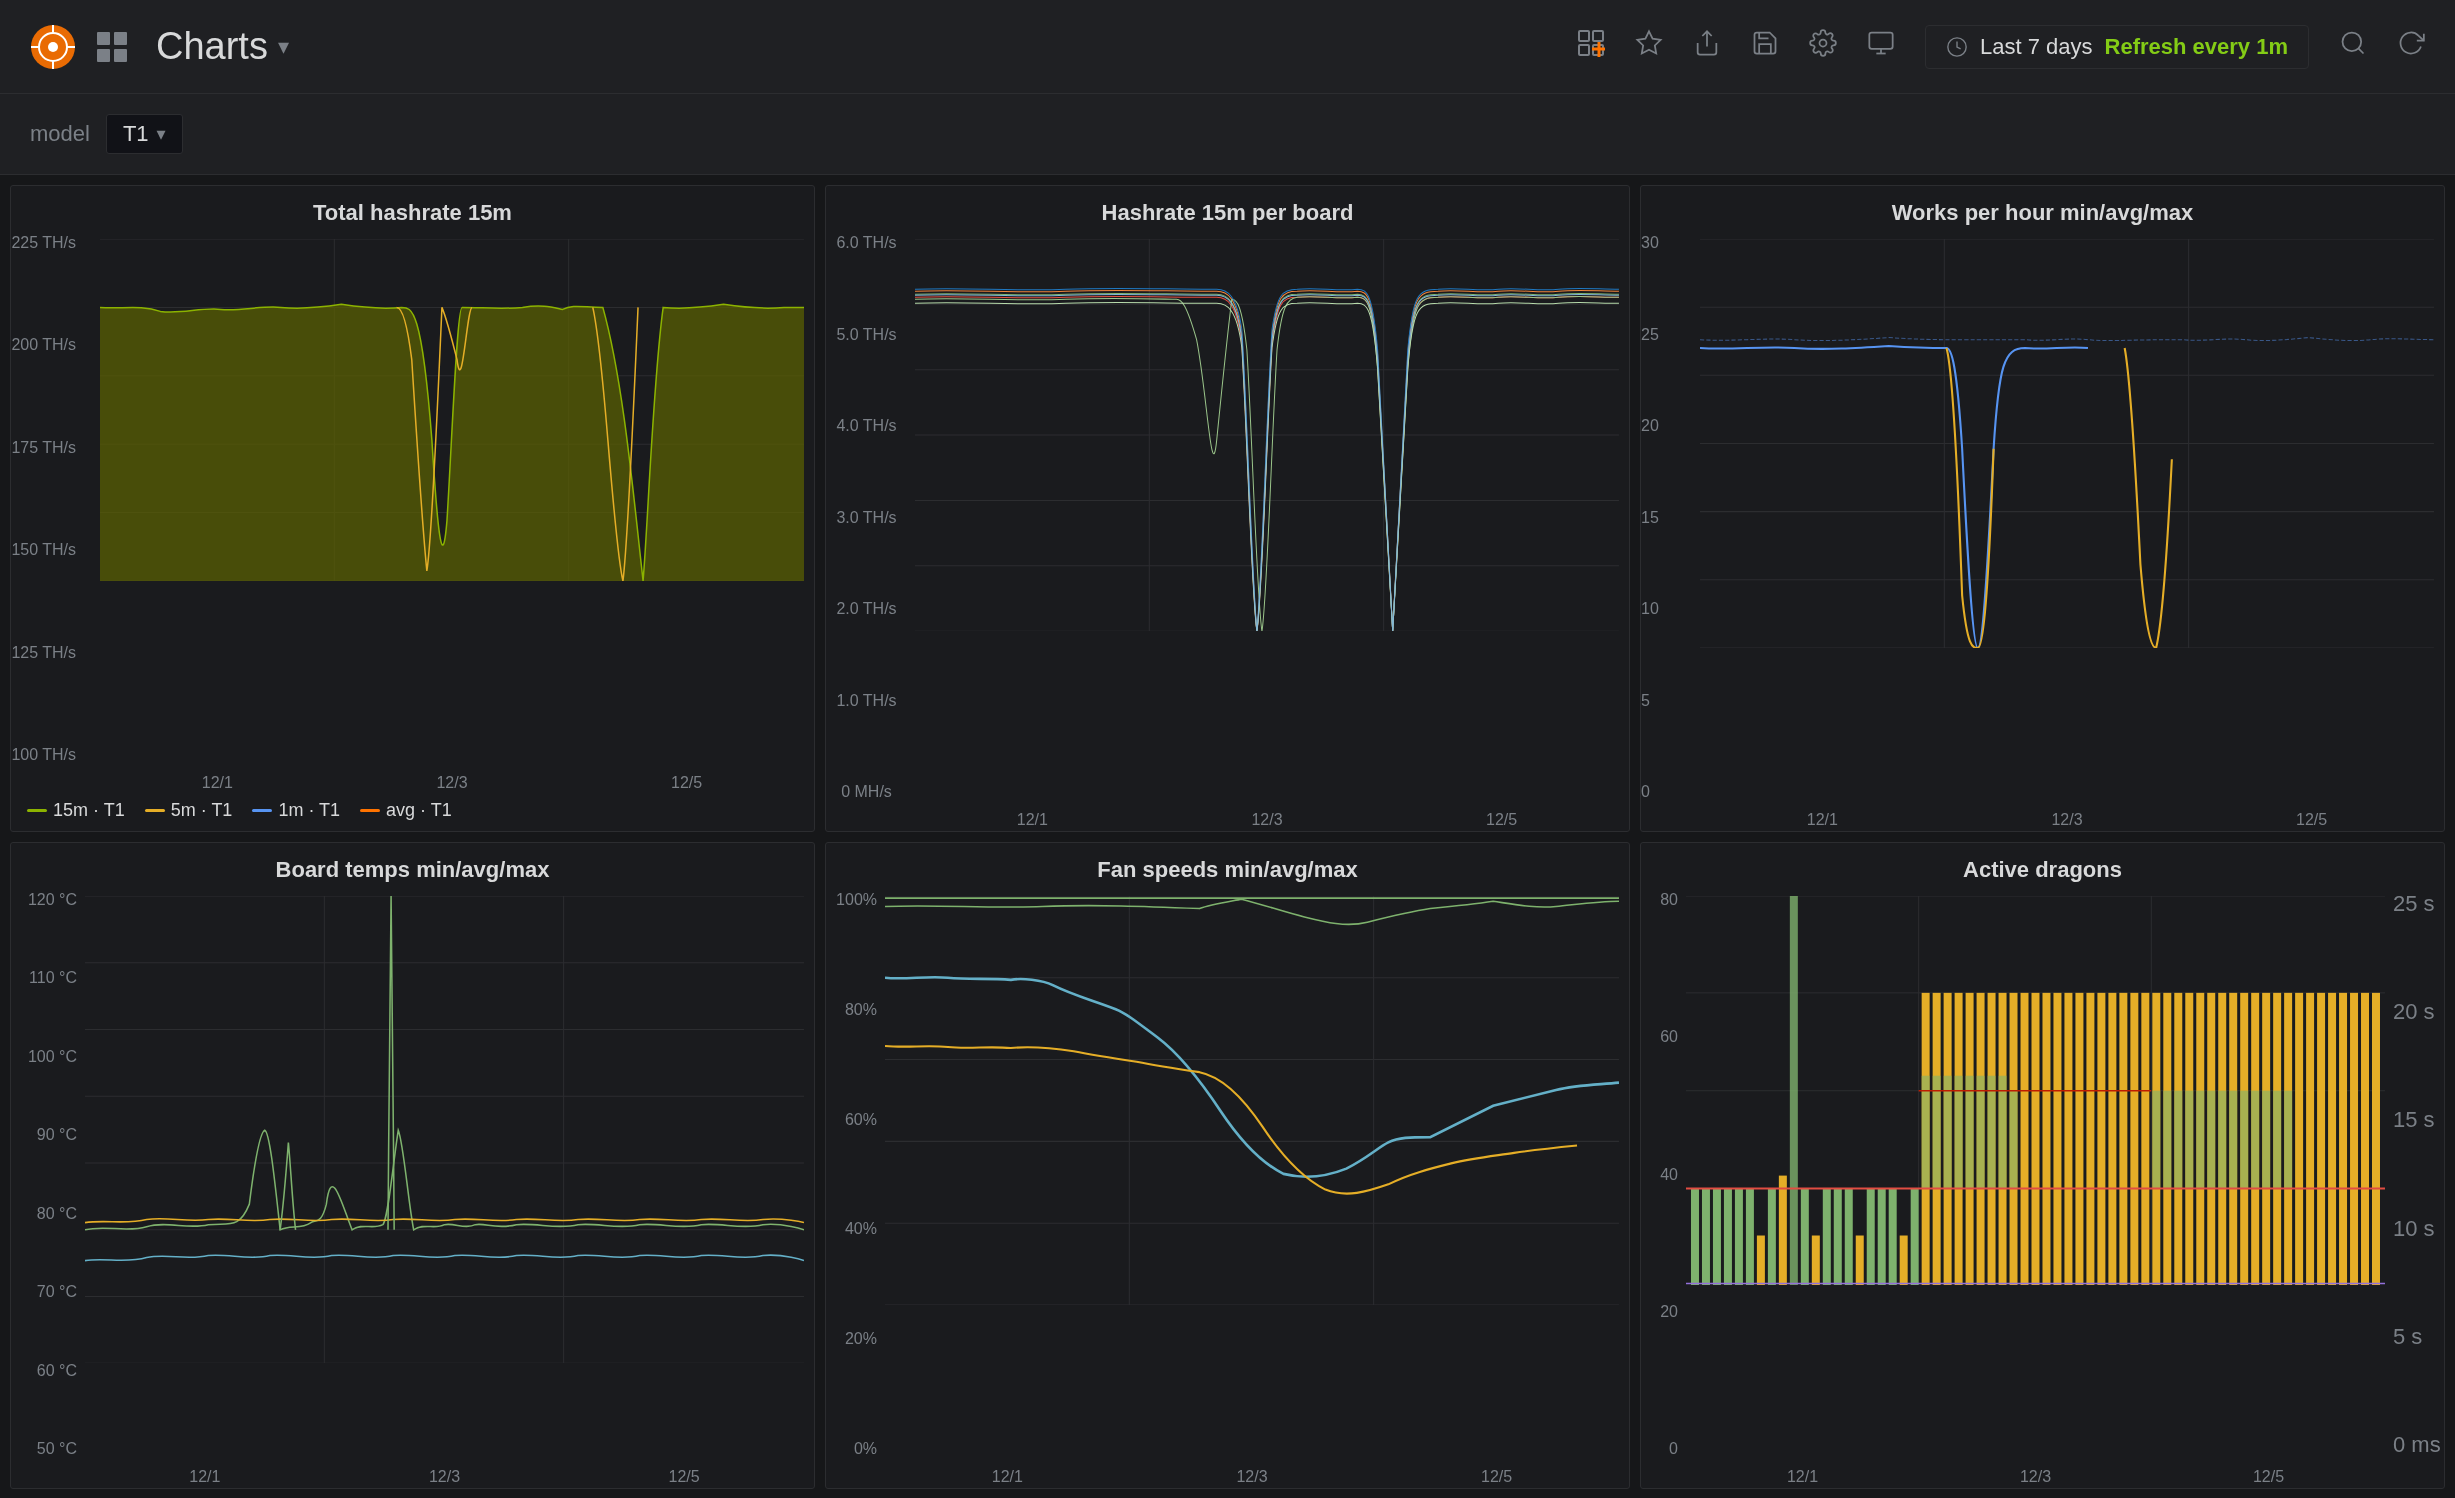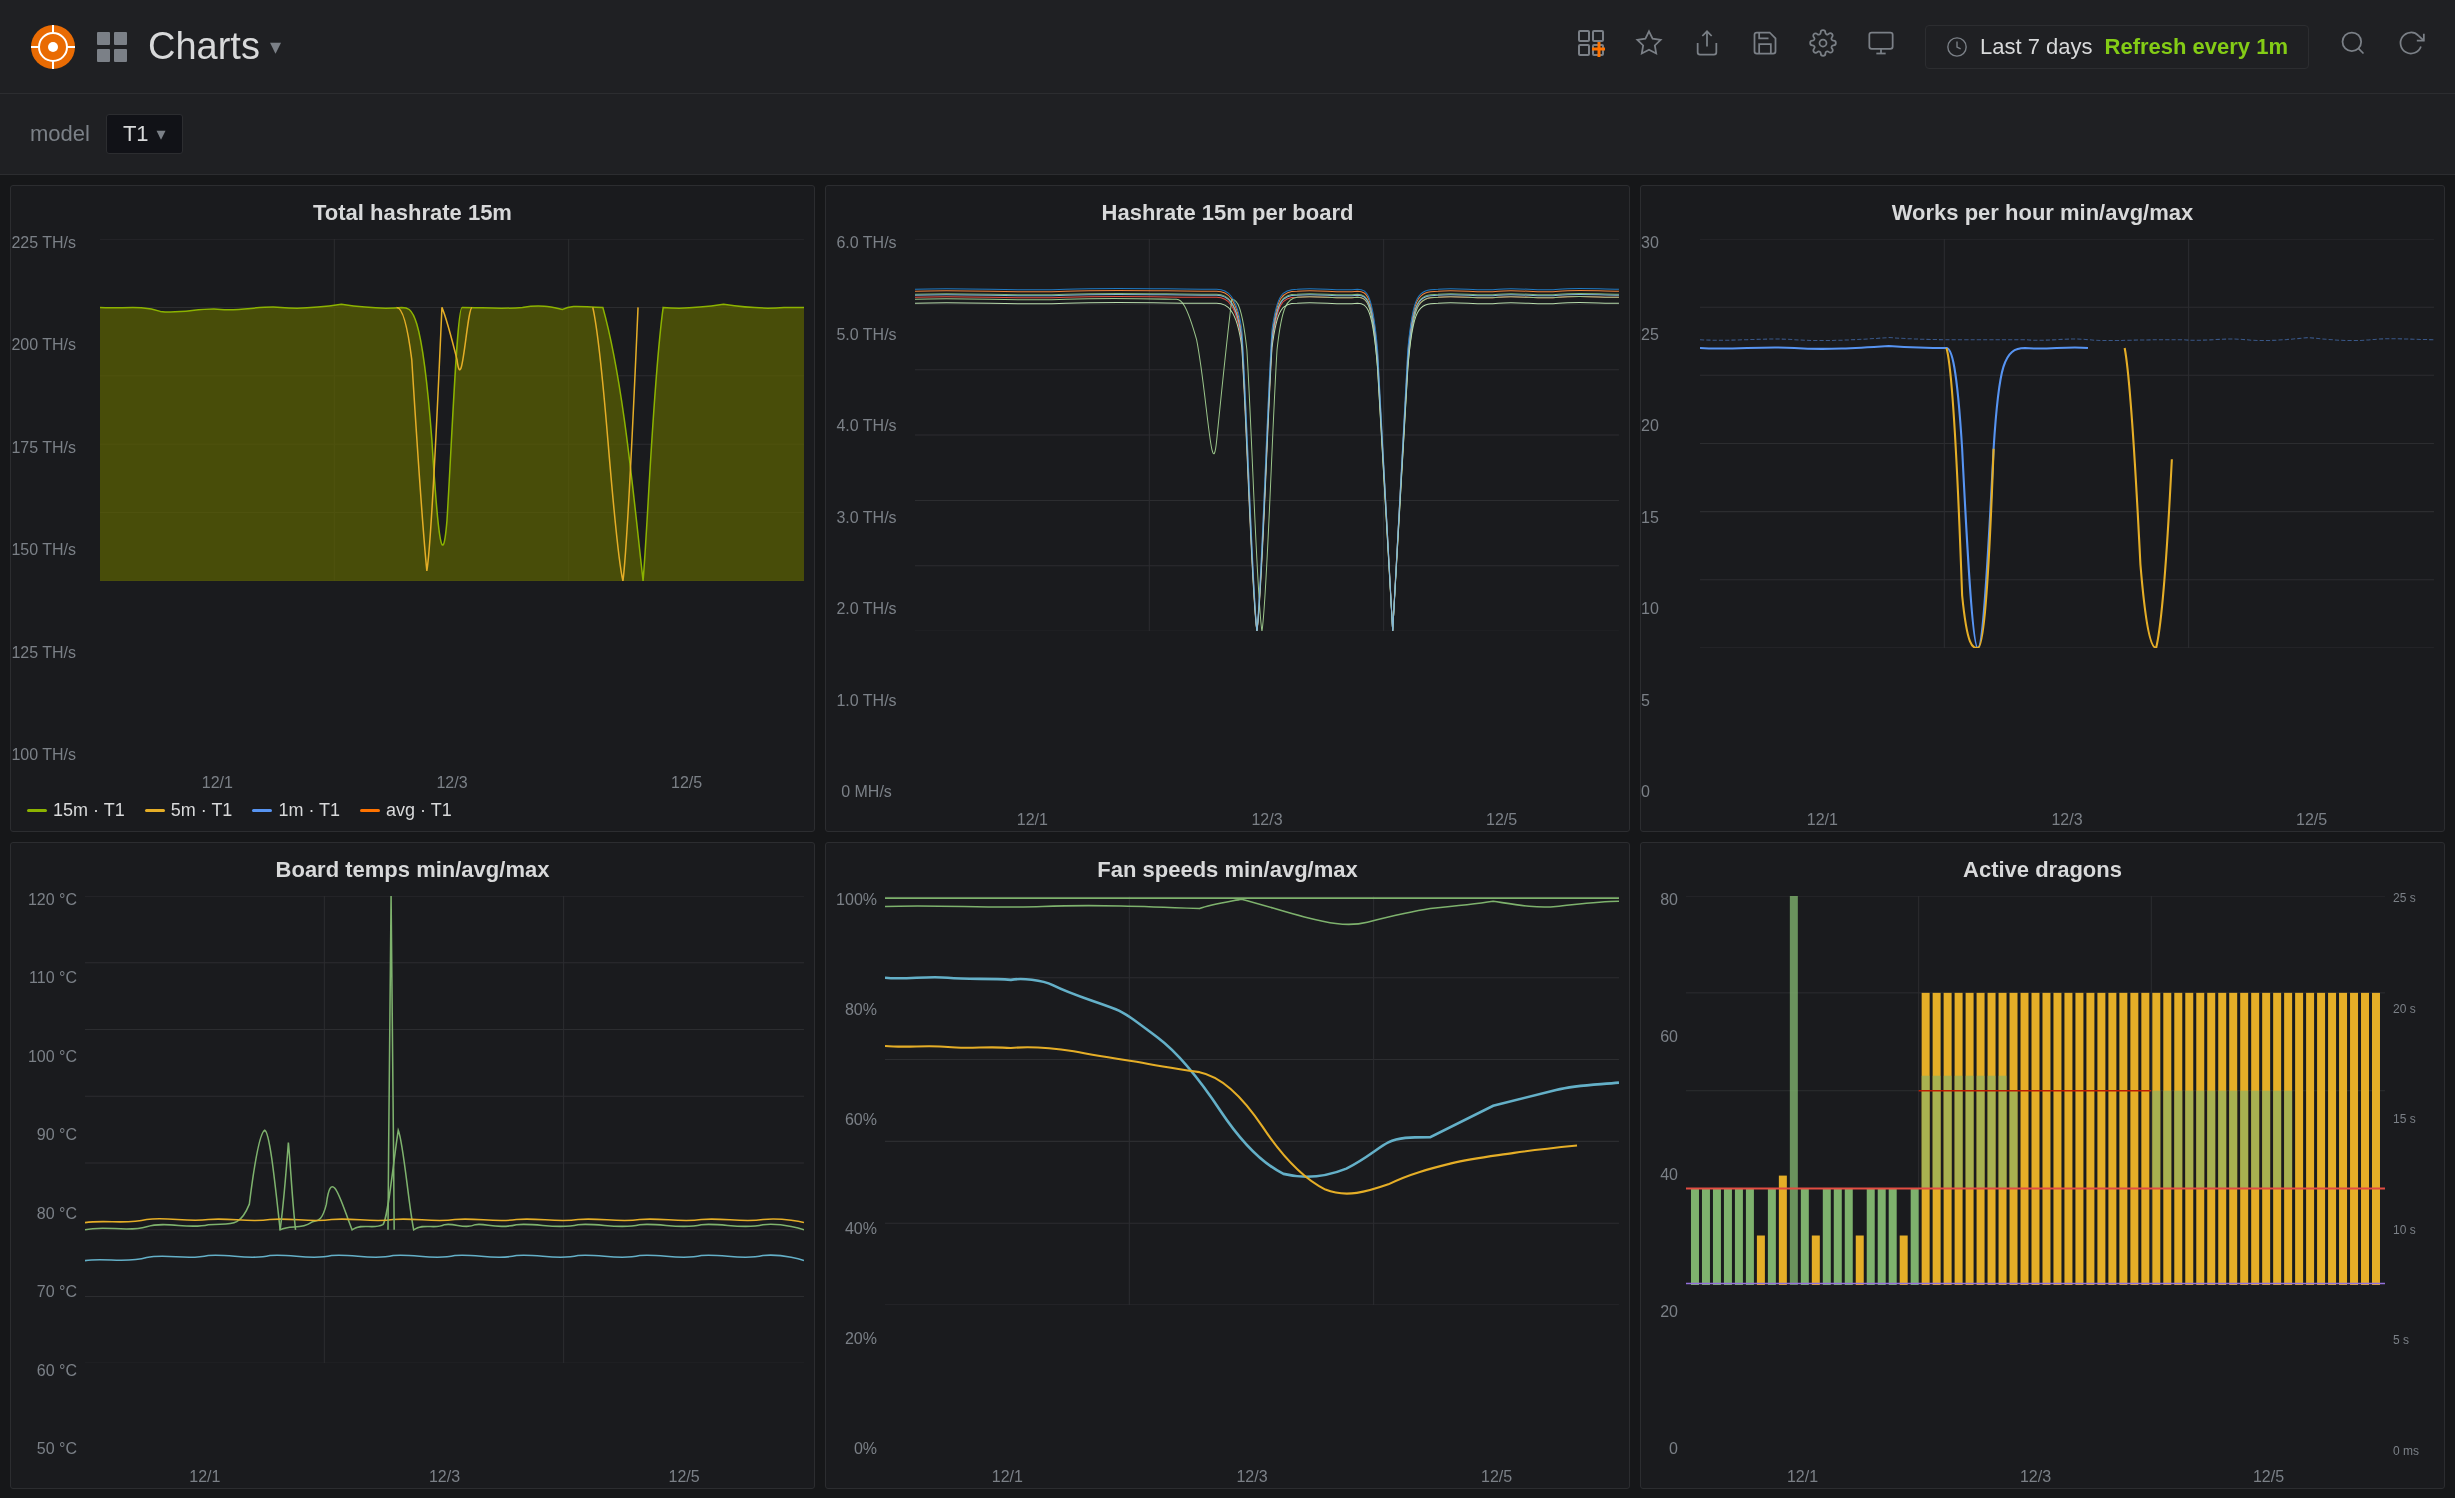--- a/index.html
+++ b/index.html
@@ -23,20 +23,21 @@
       border-bottom: 1px solid #2c2d30;
       gap: 20px;
     }
     .header-title {
       font-size: 38px;
       color: #d8d9da;
       font-weight: 300;
       display: flex;
       align-items: center;
       gap: 10px;
+      margin-left: 8px;
     }
     .header-spacer { flex: 1; }
     .header-icons {
       display: flex;
       align-items: center;
       gap: 30px;
     }
     .header-icon-btn {
       color: #7b8087;
       font-size: 26px;
@@ -488,21 +489,21 @@
     <div class="chart-area" style="flex:1;position:relative;">
 
       <div style="position:absolute;left:0;top:0;bottom:30px;width:45px;display:flex;flex-direction:column;justify-content:space-between;align-items:flex-end;padding-right:8px;font-size:16px;color:#7b8087;">
         <span>80</span>
         <span>60</span>
         <span>40</span>
         <span>20</span>
         <span>0</span>
       </div>
 
-      <div style="position:absolute;right:0;top:0;bottom:30px;width:59px;display:flex;flex-direction:column;justify-content:space-between;align-items:flex-start;padding-left:8px;font-size:12px;color:#7b8087;">
+      <div style="position:absolute;right:0;top:0;bottom:30px;width:59px;display:flex;flex-direction:column;justify-content:space-between;align-items:flex-start;padding-left:8px;font-size:22px;color:#7b8087;">
         <span>25 s</span>
         <span>20 s</span>
         <span>15 s</span>
         <span>10 s</span>
         <span>5 s</span>
         <span>0 ms</span>
       </div>
       <div style="position:absolute;bottom:2px;left:45px;right:59px;display:flex;justify-content:space-around;font-size:16px;color:#7b8087;">
         <span>12/1</span>
         <span>12/3</span>

